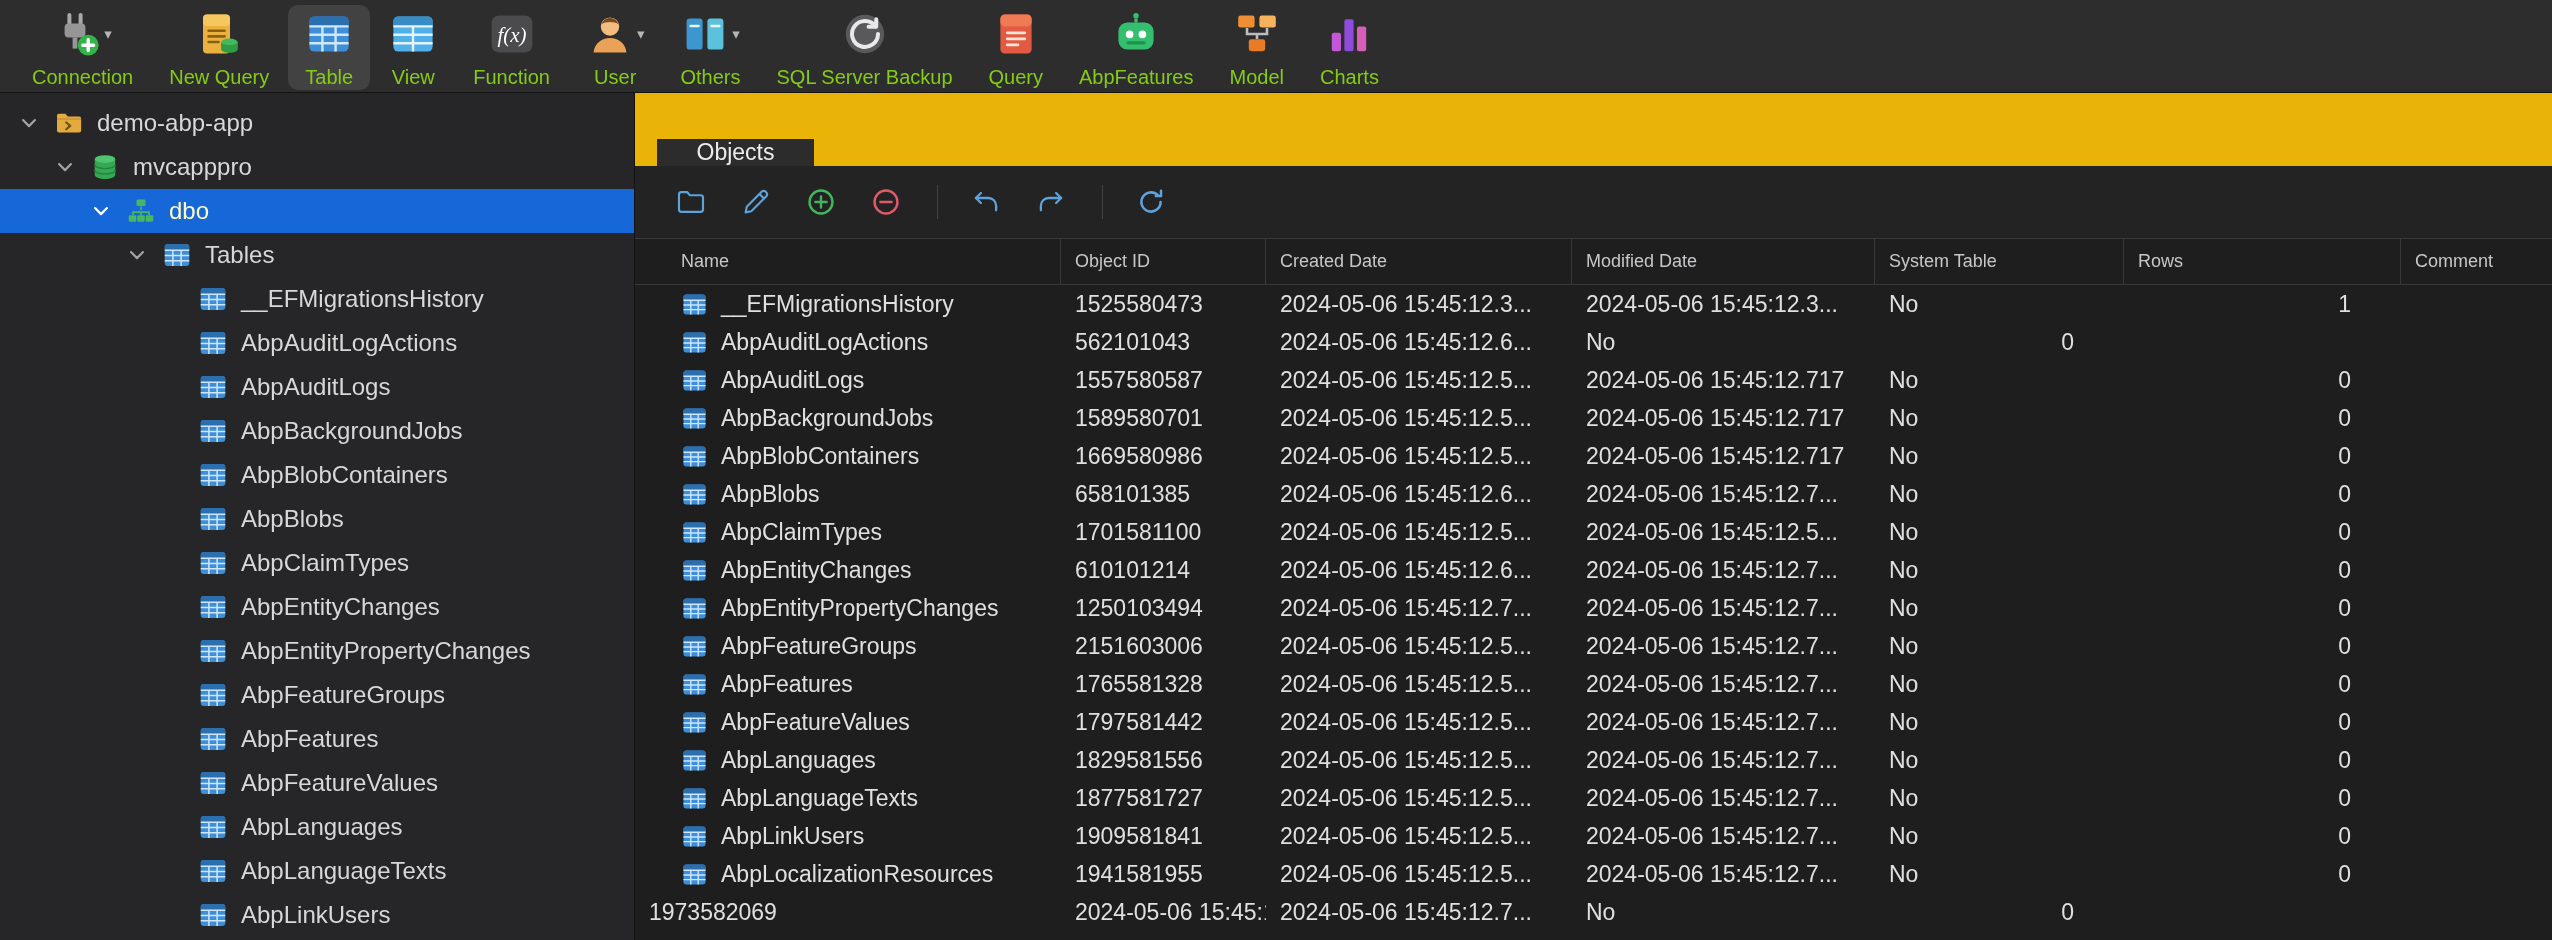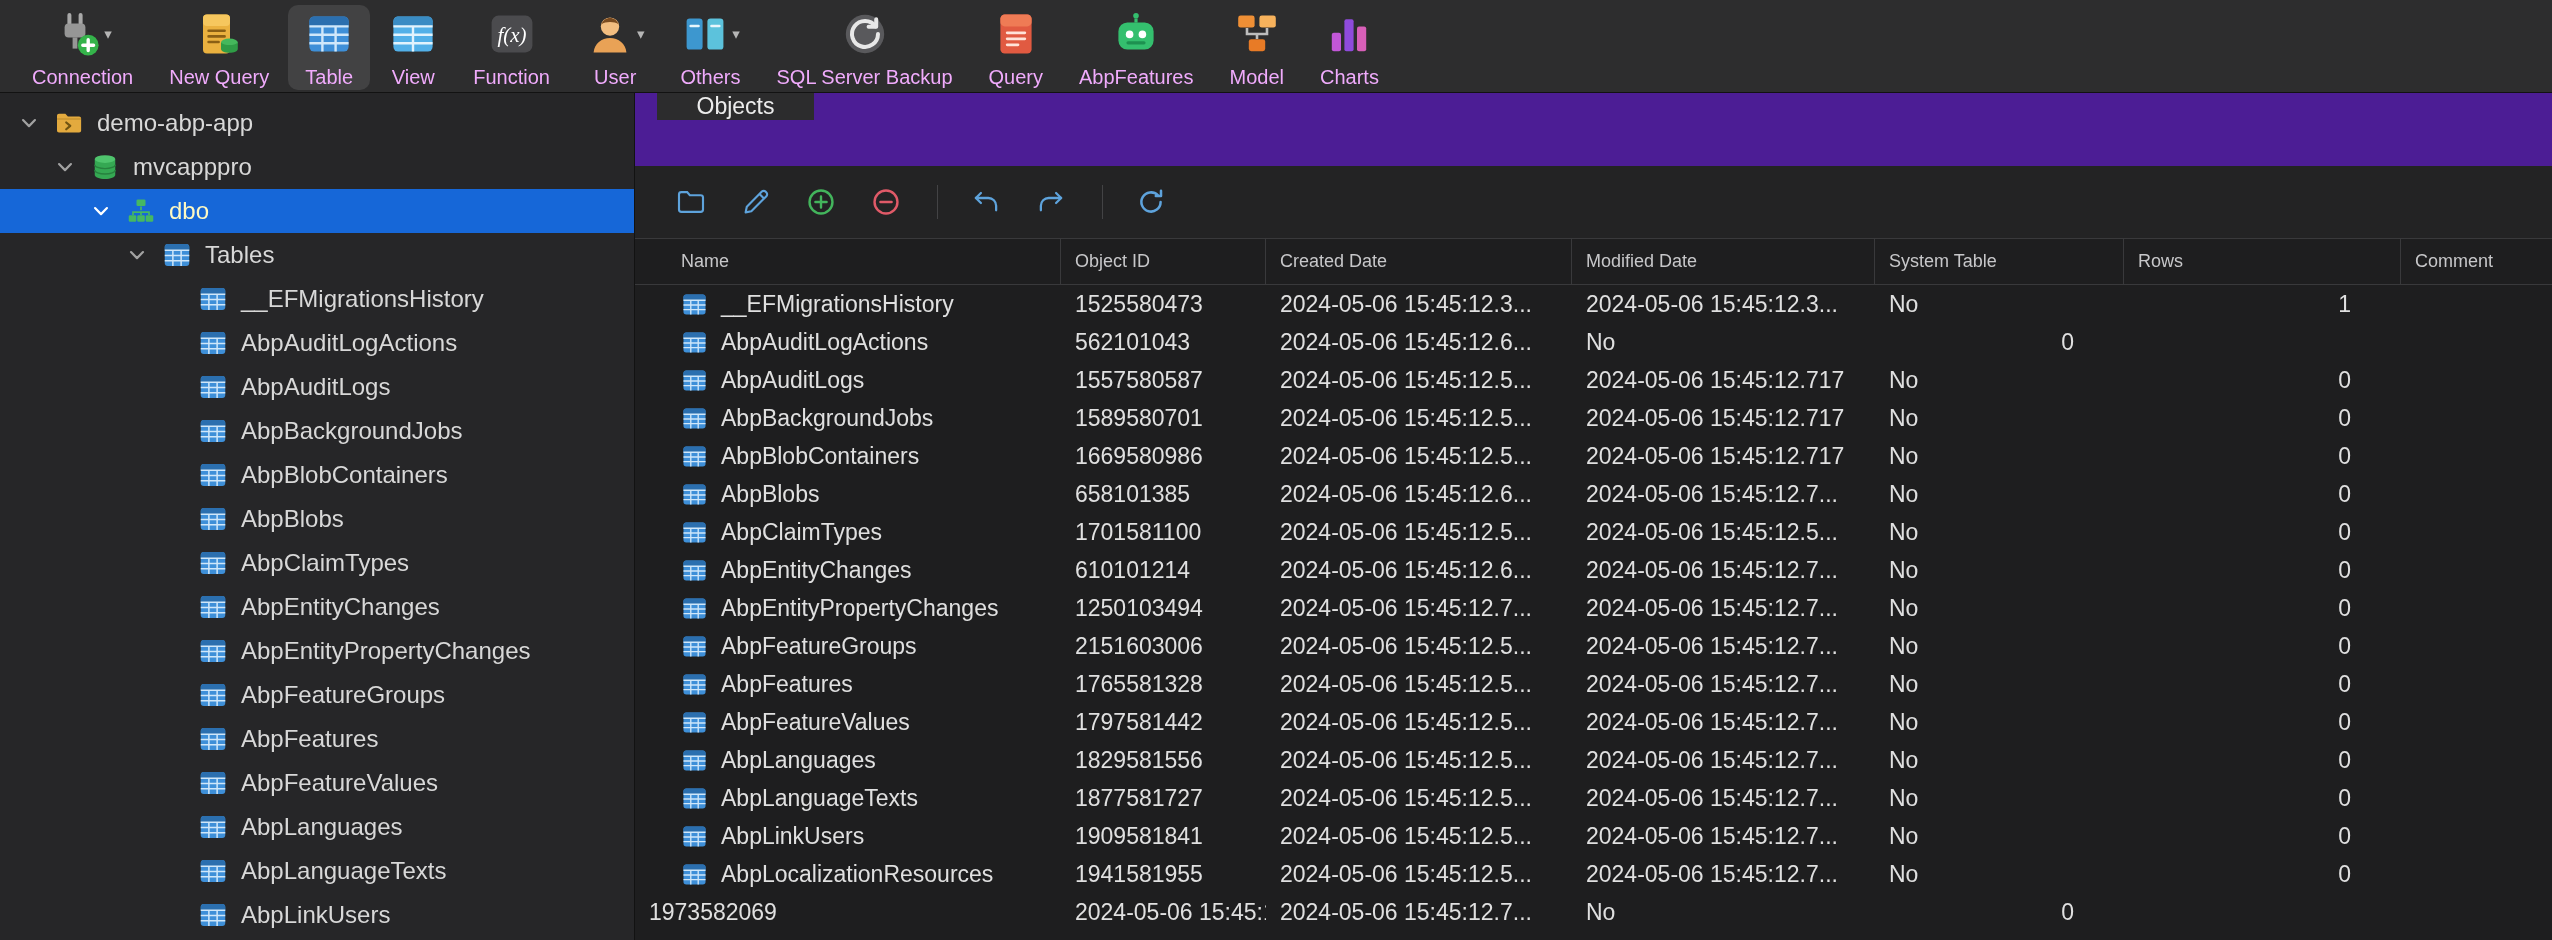--- a/index.html
+++ b/index.html
@@ -10,39 +10,39 @@
   
   .toolbar{height:93px;background:#2d2d2e;border-bottom:1px solid #121212;
     display:flex;align-items:stretch;padding:3px 0 0 14px;flex:none}
   .tb-item{display:flex;flex-direction:column;align-items:center;justify-content:flex-start;
     padding:5px 17px 4px;border-radius:10px;margin:2px 1px;cursor:default}
   .tb-item.active{background:rgba(255,255,255,.10)}
   .tb-iconrow{display:flex;align-items:center;height:52px}
   .tb-icon{width:48px;height:48px;display:block}
   .tb-icon svg{width:100%;height:100%;display:block}
   .tb-caret{color:#b5b5b5;font-size:15px;margin-left:3px}
-  .tb-label{font-size:20px;color:#f0abfc;margin-top:8px;white-space:nowrap}
+  .tb-label{font-size:20px;color:#84cc16;margin-top:8px;white-space:nowrap}
 
   
   .content{flex:1;display:flex;min-height:0}
 
   
   .sidebar{width:635px;flex:none;background:#262628;border-right:1px solid #121212;
     padding-top:8px;overflow:hidden}
   .tree-row{height:44px;display:flex;align-items:center;color:#d8d8d8;font-size:24px;white-space:nowrap}
   .tree-row.selected{color:#fef9c3}
   .tree-row.selected .chev svg *{stroke:#fff}
   .chev{width:26px;height:26px;flex:none;display:flex;align-items:center;justify-content:center;margin-right:12px}
   .chev svg{width:22px;height:22px}
   .tree-icon{width:30px;height:30px;flex:none;margin-right:13px}
   .tree-icon svg{width:100%;height:100%;display:block}
 
   
   .main{flex:1;display:flex;flex-direction:column;min-width:0;background:#1e1e1f}
-  .tabbar{height:73px;background:#4c1d95;display:flex;align-items:flex-start;flex:none}
+  .tabbar{height:73px;background:#eab308;display:flex;align-items:flex-end;flex:none}
   .tab{width:157px;margin-left:22px;background:#2c2c2d;color:#ececec;font-size:23px;
     display:flex;align-items:center;justify-content:center}
   .objbar{height:72px;background:#232324;display:flex;align-items:center;padding-left:38px;flex:none}
   .obj-btn{width:36px;height:36px;margin-right:29px;display:flex;align-items:center;justify-content:center;
     background:transparent;border:none;padding:0;cursor:default}
   .obj-btn svg{width:32px;height:32px;display:block}
   .obj-sep{width:1px;height:34px;background:#434345;margin:0 30px 0 4px}
 
   
   .grid{display:grid;grid-template-columns:426px 205px 306px 303px 249px 277px 1fr}

